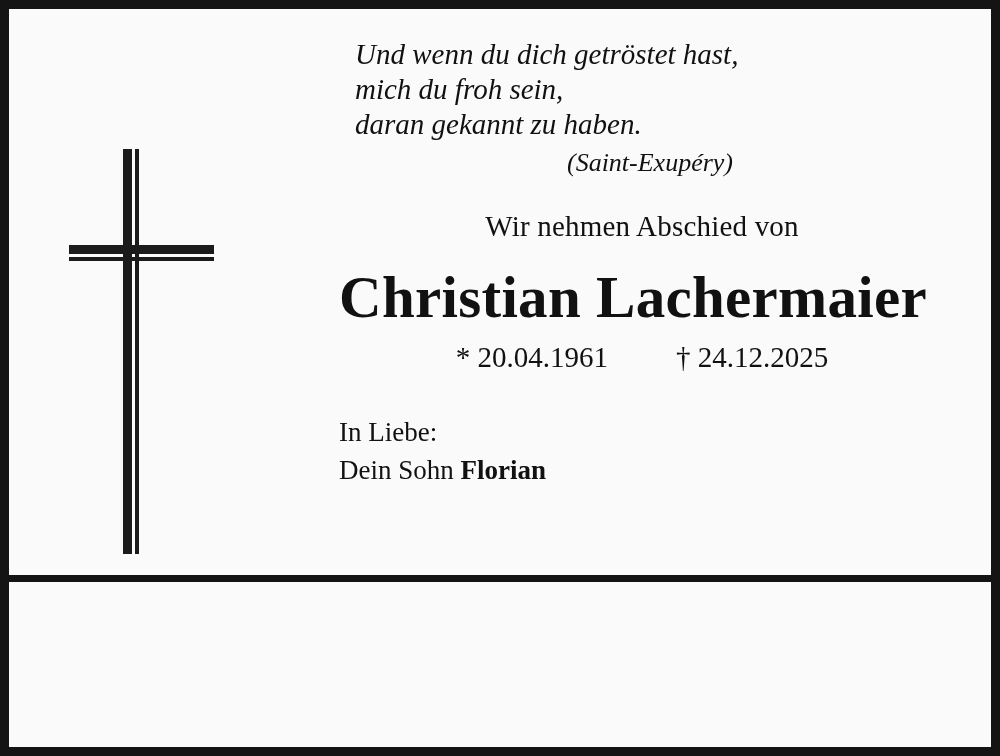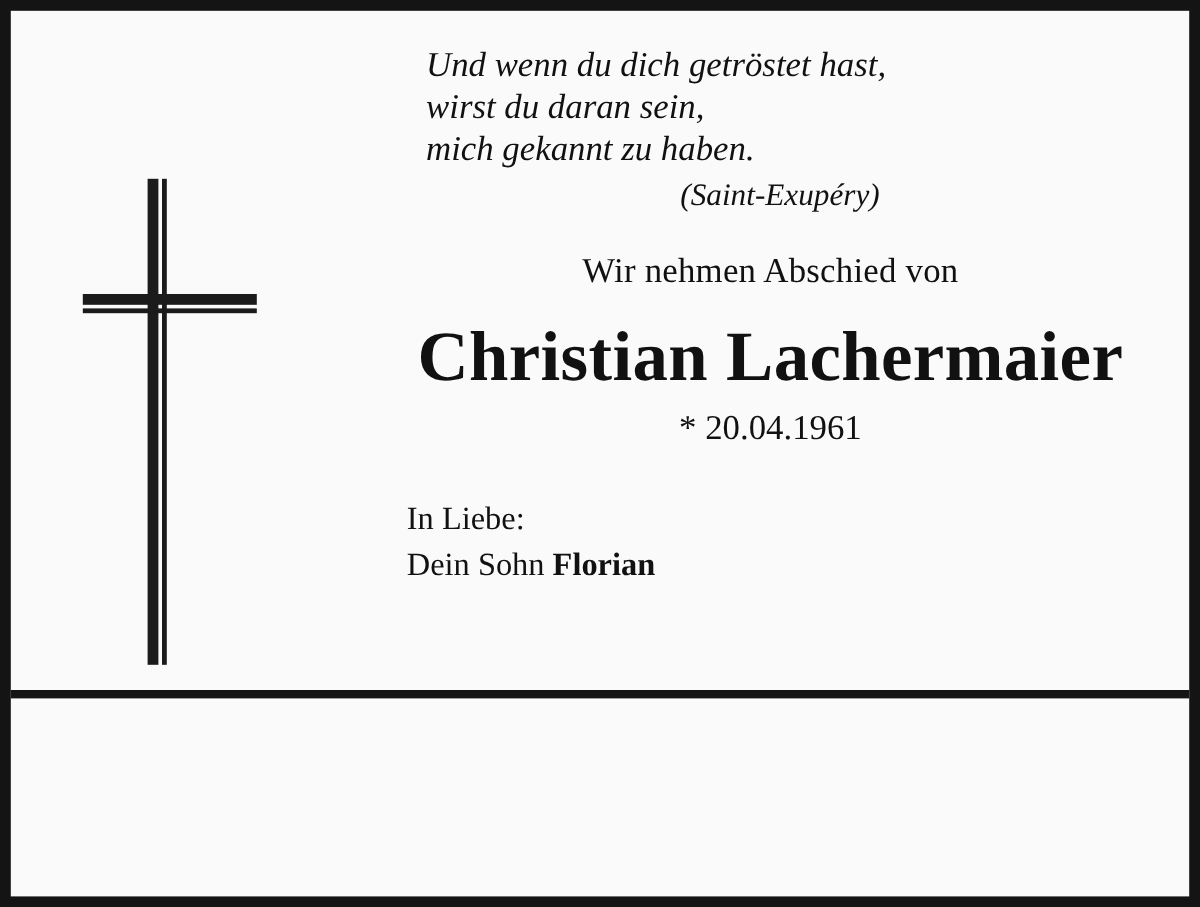--- a/index.html
+++ b/index.html
@@ -111,21 +111,20 @@
   .farewell {
     margin-top: 30px;
     text-align: center;
     font-size: 29px;
     letter-spacing: 0.2px;
     font-family: Liberation Serif, serif;
   }
 
   .name {
     margin-top: 22px;
-    text-align: center;
     font-size: 59px;
     font-weight: bold;
     letter-spacing: 0.3px;
     line-height: 64px;
   }
 
   .dates {
     margin-top: 12px;
     text-align: center;
     font-size: 29px;
@@ -179,31 +178,32 @@
         <div class="vbar2"></div>
         <div class="hbar"></div>
         <div class="hbar2"></div>
       </div>
     </div>
 
     <div class="content-col">
 
       <div class="quote">
         <div class="quote-line">Und wenn du dich getröstet hast,</div>
-        <div class="quote-line">wirst du daran sein,</div>
-        <div class="quote-line">mich gekannt zu haben.</div>
+        <div class="quote-line">mich du froh sein,</div>
+        <div class="quote-line">daran gekannt zu haben.</div>
         <div class="quote-author">(Saint-Exupéry)</div>
       </div>
 
       <div class="farewell">Wir nehmen Abschied von</div>
 
       <div class="name">Christian Lachermaier</div>
 
       <div class="dates">
         <span>* 20.04.1961</span>
+        <span>† 24.12.2025</span>
       </div>
 
       <div class="love">
         <div>In Liebe:</div>
         <div class="line2"><span>Dein Sohn </span><span class="bold">Florian</span></div>
       </div>
 
     </div>
   </div>
 

